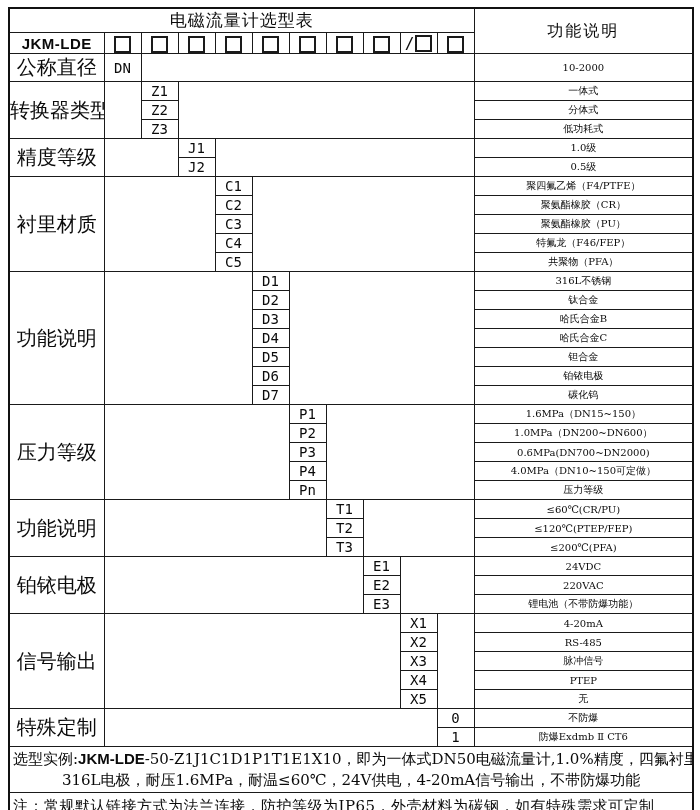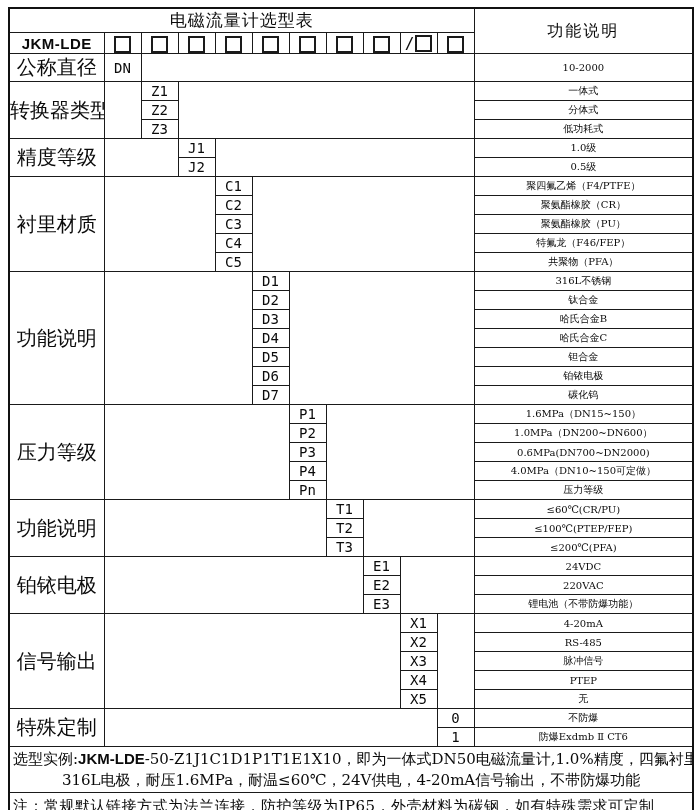--- a/index.html
+++ b/index.html
@@ -191,21 +191,21 @@
 
 <tr class="hrow">
   <td class="lbl" rowspan="3">功能说明</td>
   <td colspan="6" rowspan="3"></td>
   <td class="code">T1</td>
   <td colspan="3" rowspan="3"></td>
   <td class="desc">≤60℃(CR/PU)</td>
 </tr>
 <tr class="hrow">
   <td class="code">T2</td>
-  <td class="desc">≤100℃(PTEP/FEP)</td>
+  <td class="desc">≤120℃(PTEP/FEP)</td>
 </tr>
 <tr class="hrow">
   <td class="code">T3</td>
   <td class="desc">≤200℃(PFA)</td>
 </tr>
 
 <tr class="hrow">
   <td class="lbl" rowspan="3">铂铱电极</td>
   <td colspan="7" rowspan="3"></td>
   <td class="code">E1</td>

